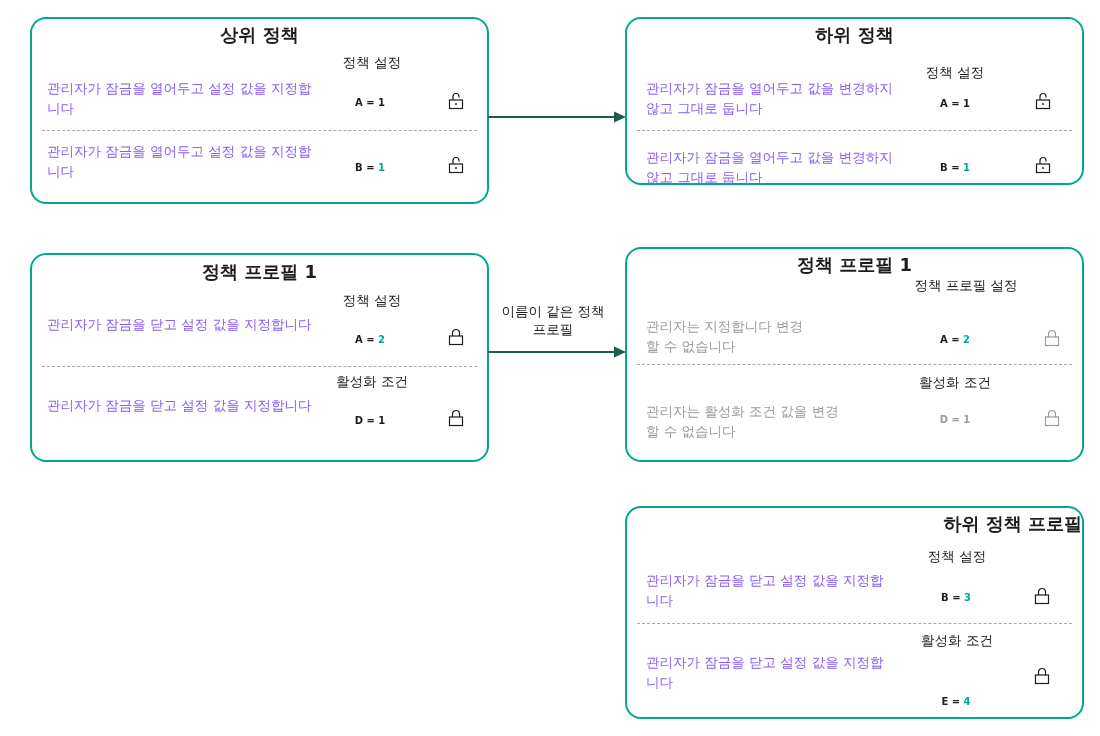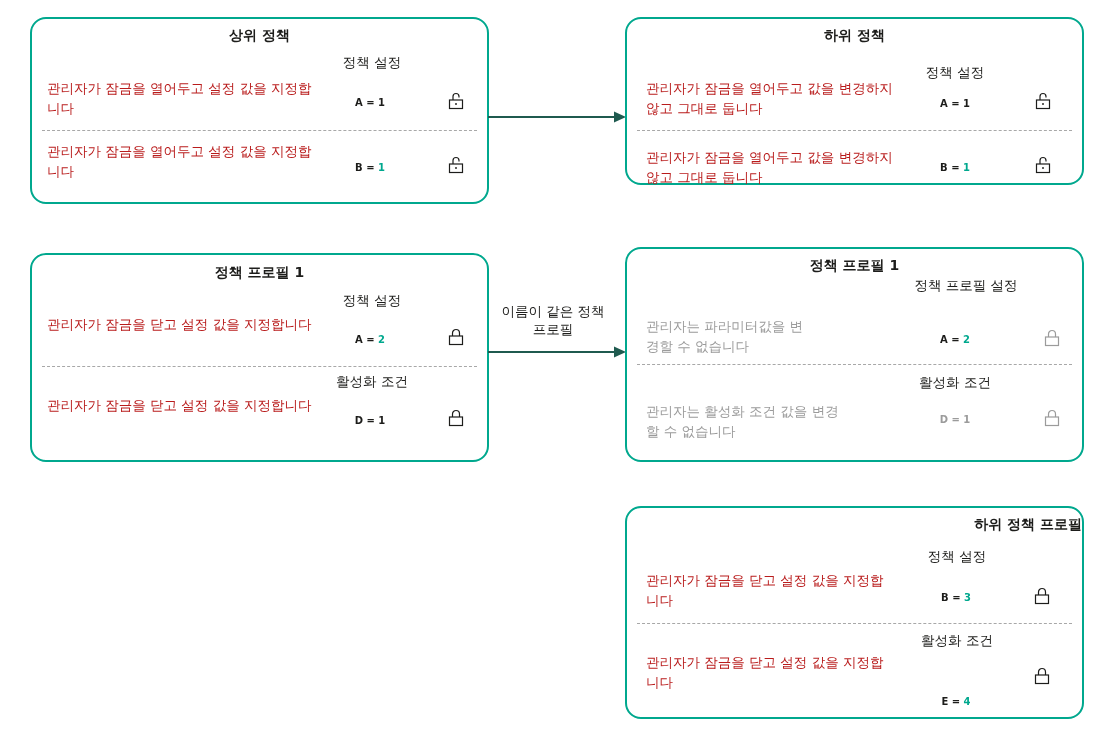--- a/index.html
+++ b/index.html
@@ -21,30 +21,30 @@
       border-radius: 16px;
       box-sizing: border-box;
       background: #fff;
     }
     .box-title {
       position: absolute;
       left: 0;
       right: 0;
       text-align: center;
       font-weight: bold;
-      font-size: 14px;
+      font-size: 18px;
       line-height: 16px;
     }
     .desc {
       position: absolute;
       left: 15px;
       width: 265px;
       font-size: 13.5px;
       line-height: 20px;
-      color: #b91c1c;
+      color: #8b5cf6;
     }
     .desc.muted { color: #9b9b9b; }
     .col-label {
       position: absolute;
       width: 150px;
       text-align: center;
       font-size: 13.5px;
       line-height: 17px;
       color: #1d1d1b;
     }
@@ -164,21 +164,21 @@
 
 <div class="arrow-label" style="left:497px; top:302px; width:112px;">이름이 같은 정책 프로필</div>
 <svg class="arrow" style="left:488px; top:345px;" width="140" height="14" viewBox="0 0 140 14">
   <line x1="0" y1="7" x2="128" y2="7" stroke="#1f5a4f" stroke-width="2"></line>
   <polygon points="126,1.5 138,7 126,12.5" fill="#1f5a4f"></polygon>
 </svg>
 
 <div class="box" style="left:625px; top:247px; width:459px; height:215px;">
   <div class="box-title" style="top:8px;">정책 프로필 1</div>
   <div class="col-label" style="left:274px; top:28px; width:130px;">정책 프로필 설정</div>
-  <div class="desc muted" style="top:67px; left:19px; width:170px;">관리자는 파라미터값을 변경할 수 없습니다</div>
+  <div class="desc muted" style="top:67px; left:19px; width:170px;">관리자는 지정합니다 변경할 수 없습니다</div>
   <div class="value" style="left:288px; top:82px;">
     <span>A</span><span> = </span><span class="num accent">2</span>
   </div>
   <svg class="lock" style="left:415px; top:79px;" viewBox="0 0 20 20">
       <path d="M6.5 9 V6 a3.5 3.5 0 0 1 7 0 V9" fill="none" stroke="#9b9b9b" stroke-width="1.2"></path>
       <rect x="3.5" y="9" width="13" height="8.5" fill="none" stroke="#9b9b9b" stroke-width="1.2"></rect>
     </svg>
   <div class="divider" style="top:115px;"></div>
   <div class="col-label" style="left:253px; top:125px;">활성화 조건</div>
   <div class="desc muted" style="top:152px; left:19px; width:200px;">관리자는 활성화 조건 값을 변경할 수 없습니다</div>

